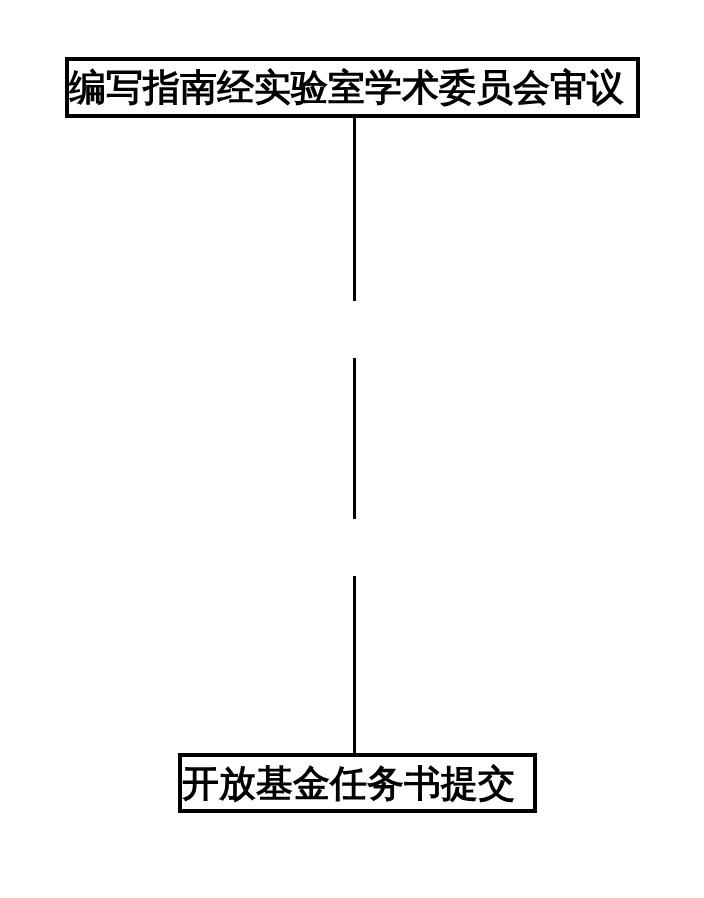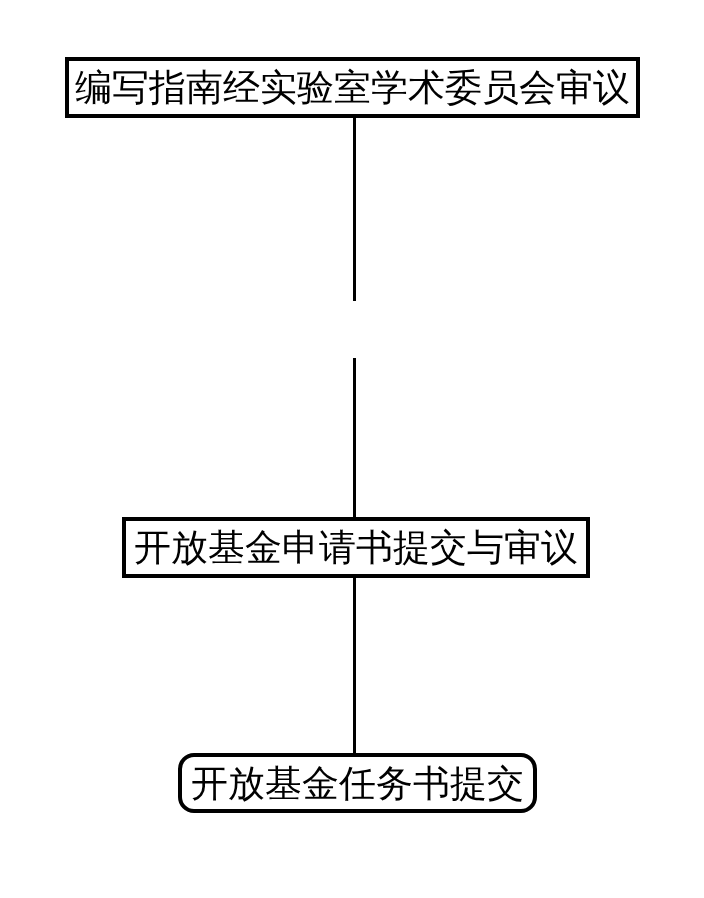--- a/index.html
+++ b/index.html
@@ -16,57 +16,54 @@
     overflow: hidden;
   }
   .flow-node {
     position: absolute;
     box-sizing: border-box;
     border: 4px solid #000000;
     background: #ffffff;
     color: #000000;
     display: flex;
     align-items: center;
-    justify-content: center;
     font-size: 37px;
     line-height: 1;
     white-space: nowrap;
     letter-spacing: 0px;
     z-index: 2;
+    font-weight: bold;
   }
   .connector {
     position: absolute;
     width: 3px;
     background: #000000;
     z-index: 1;
   }
   
   #node-1 { left: 65px;  top: 57px;  width: 575px; height: 61px; }
   #node-2 { left: 266px; top: 299px; width: 178px; height: 61px; }
   #node-3 { left: 122px; top: 517px; width: 468px; height: 61px; }
-  #node-4 { left: 178px; top: 753px; width: 359px; height: 60px; border-radius: 16px; }
+  #node-4 { left: 178px; top: 753px; width: 359px; height: 60px; }
   #conn-1 { left: 353px; top: 116px; height: 185px; }
   #conn-2 { left: 353px; top: 358px; height: 161px; }
   #conn-3 { left: 353px; top: 576px; height: 179px; }
 </style>
 </head>
 <body>
 
 <div class="canvas">
 
   <div class="connector" id="conn-1"></div>
   <div class="connector" id="conn-2"></div>
   <div class="connector" id="conn-3"></div>
 
   <div class="flow-node" id="node-1">
     <span>编写指南经实验室学术委员会审议</span>
   </div>
 
 
-  <div class="flow-node" id="node-3">
-    <span>开放基金申请书提交与审议</span>
-  </div>
 
   <div class="flow-node" id="node-4">
     <span>开放基金任务书提交</span>
   </div>
 
 </div>
 
 </body></html>

